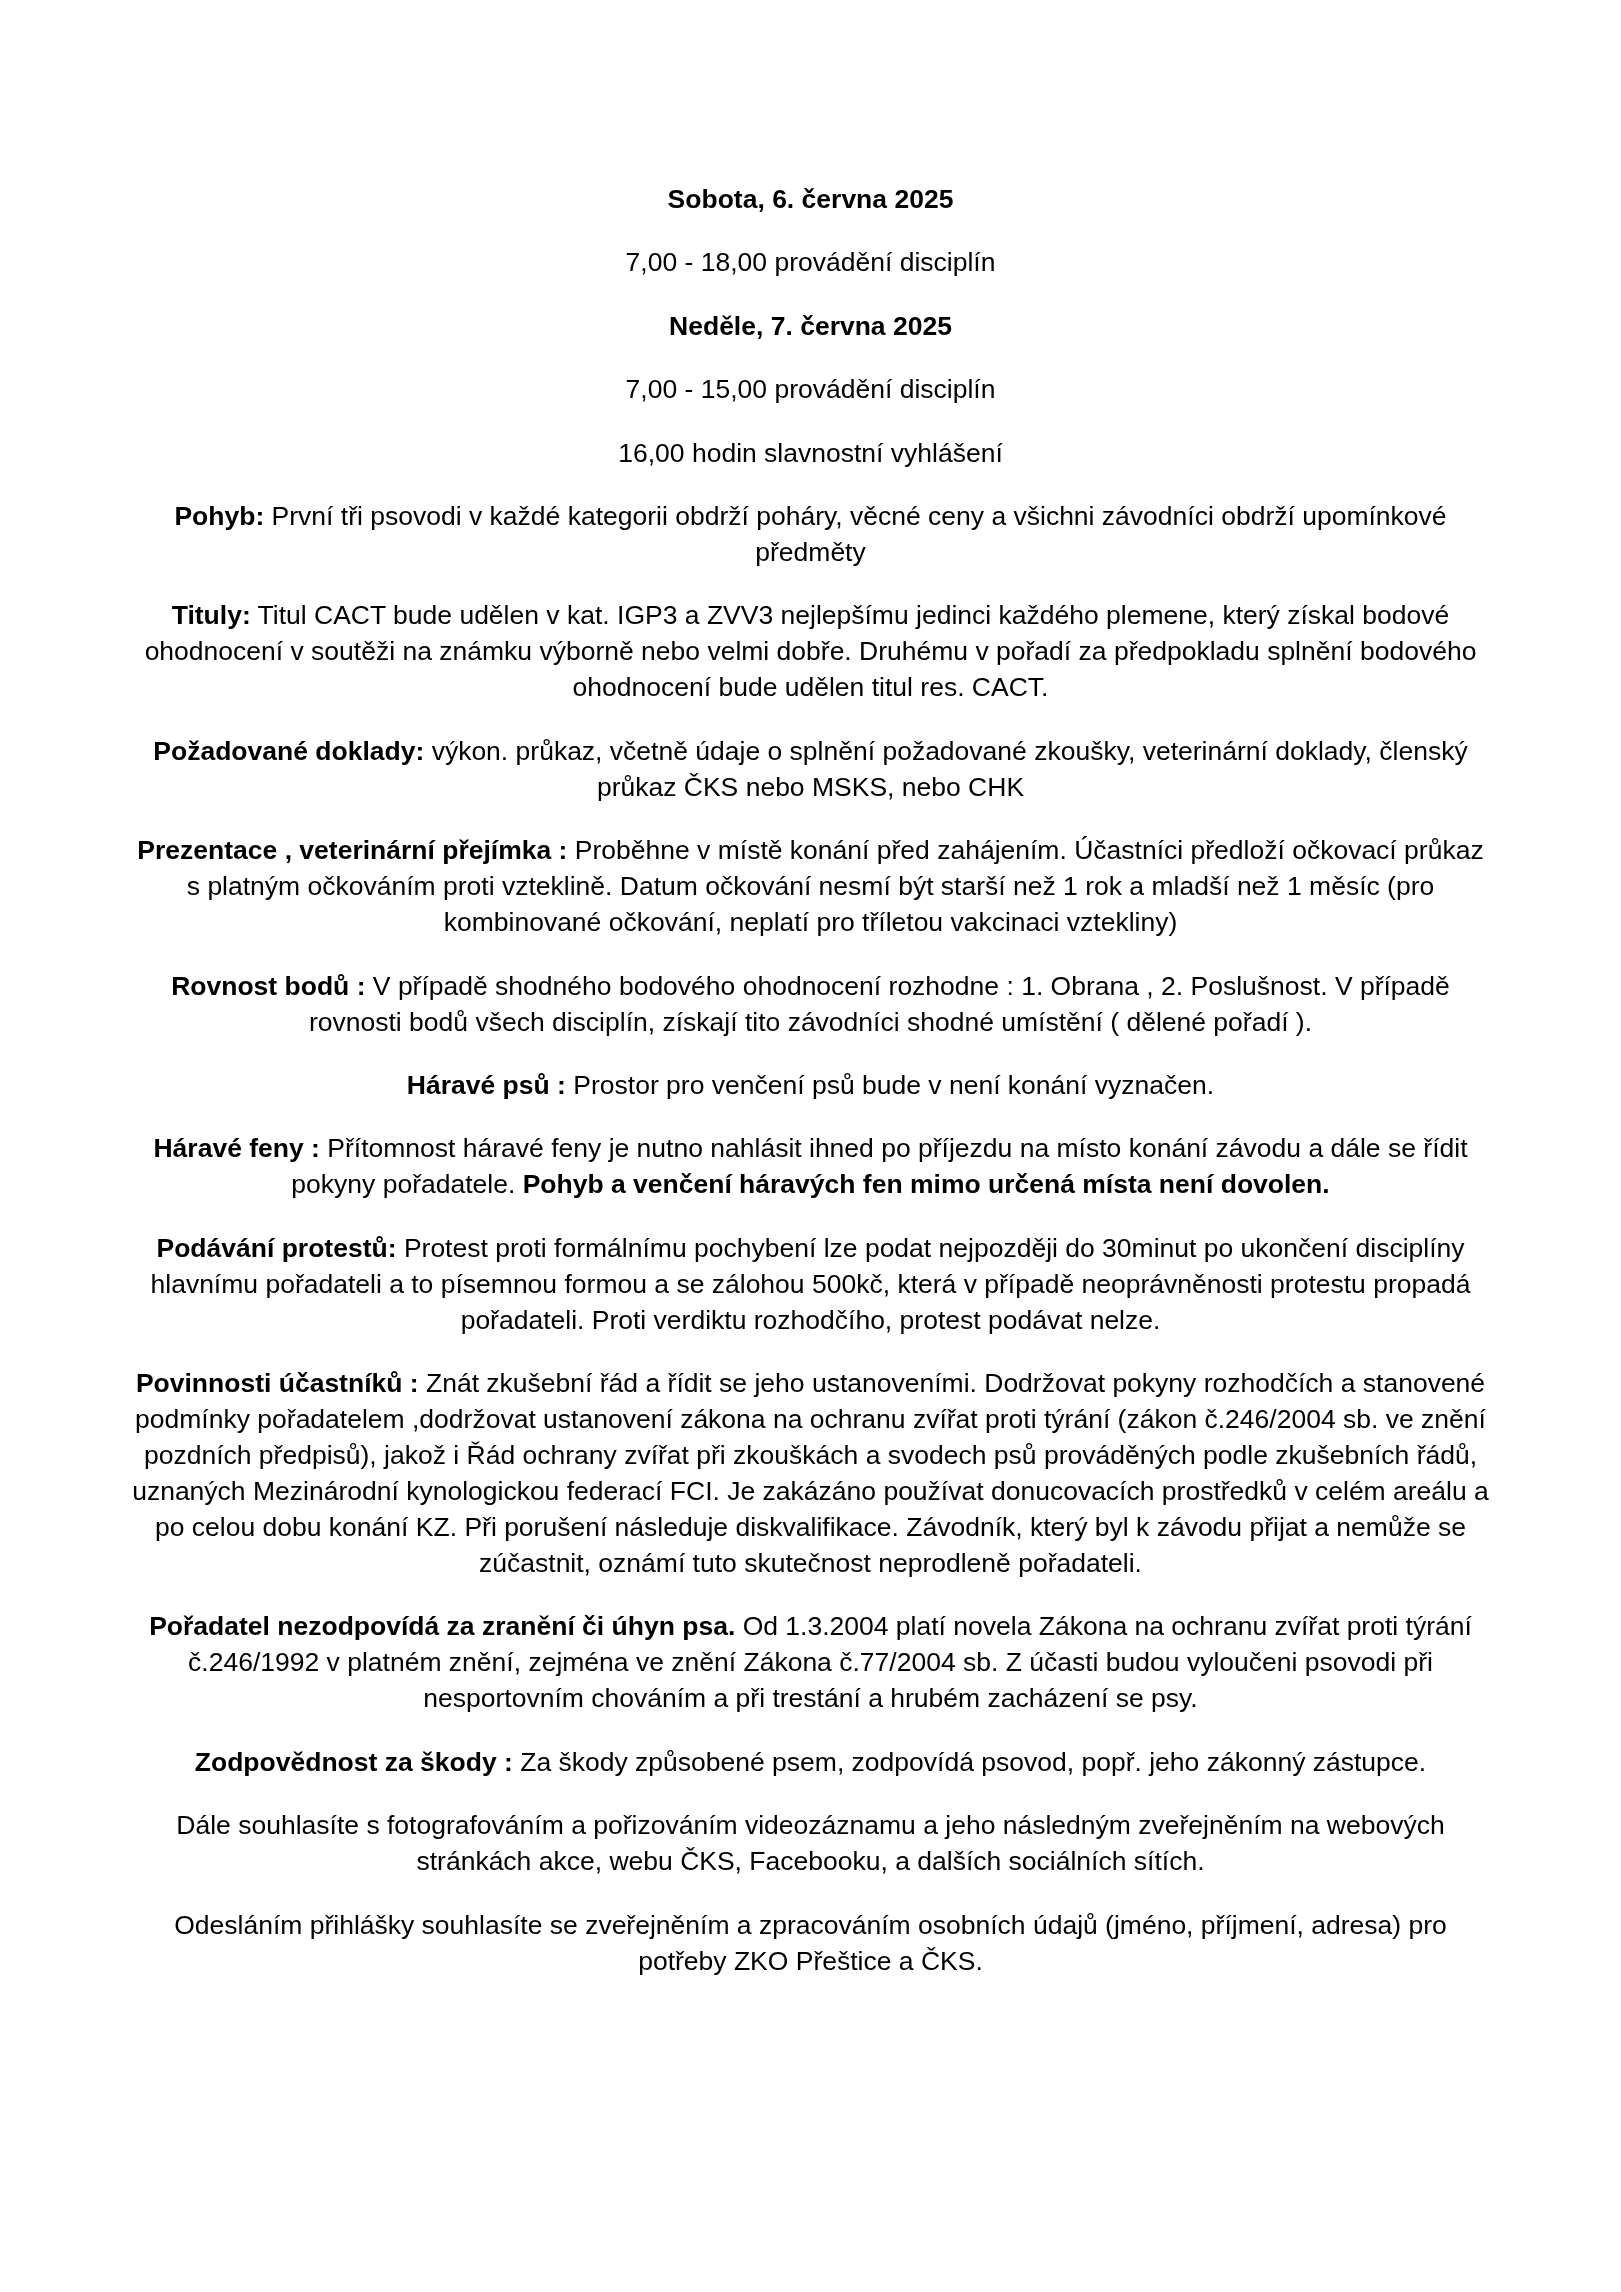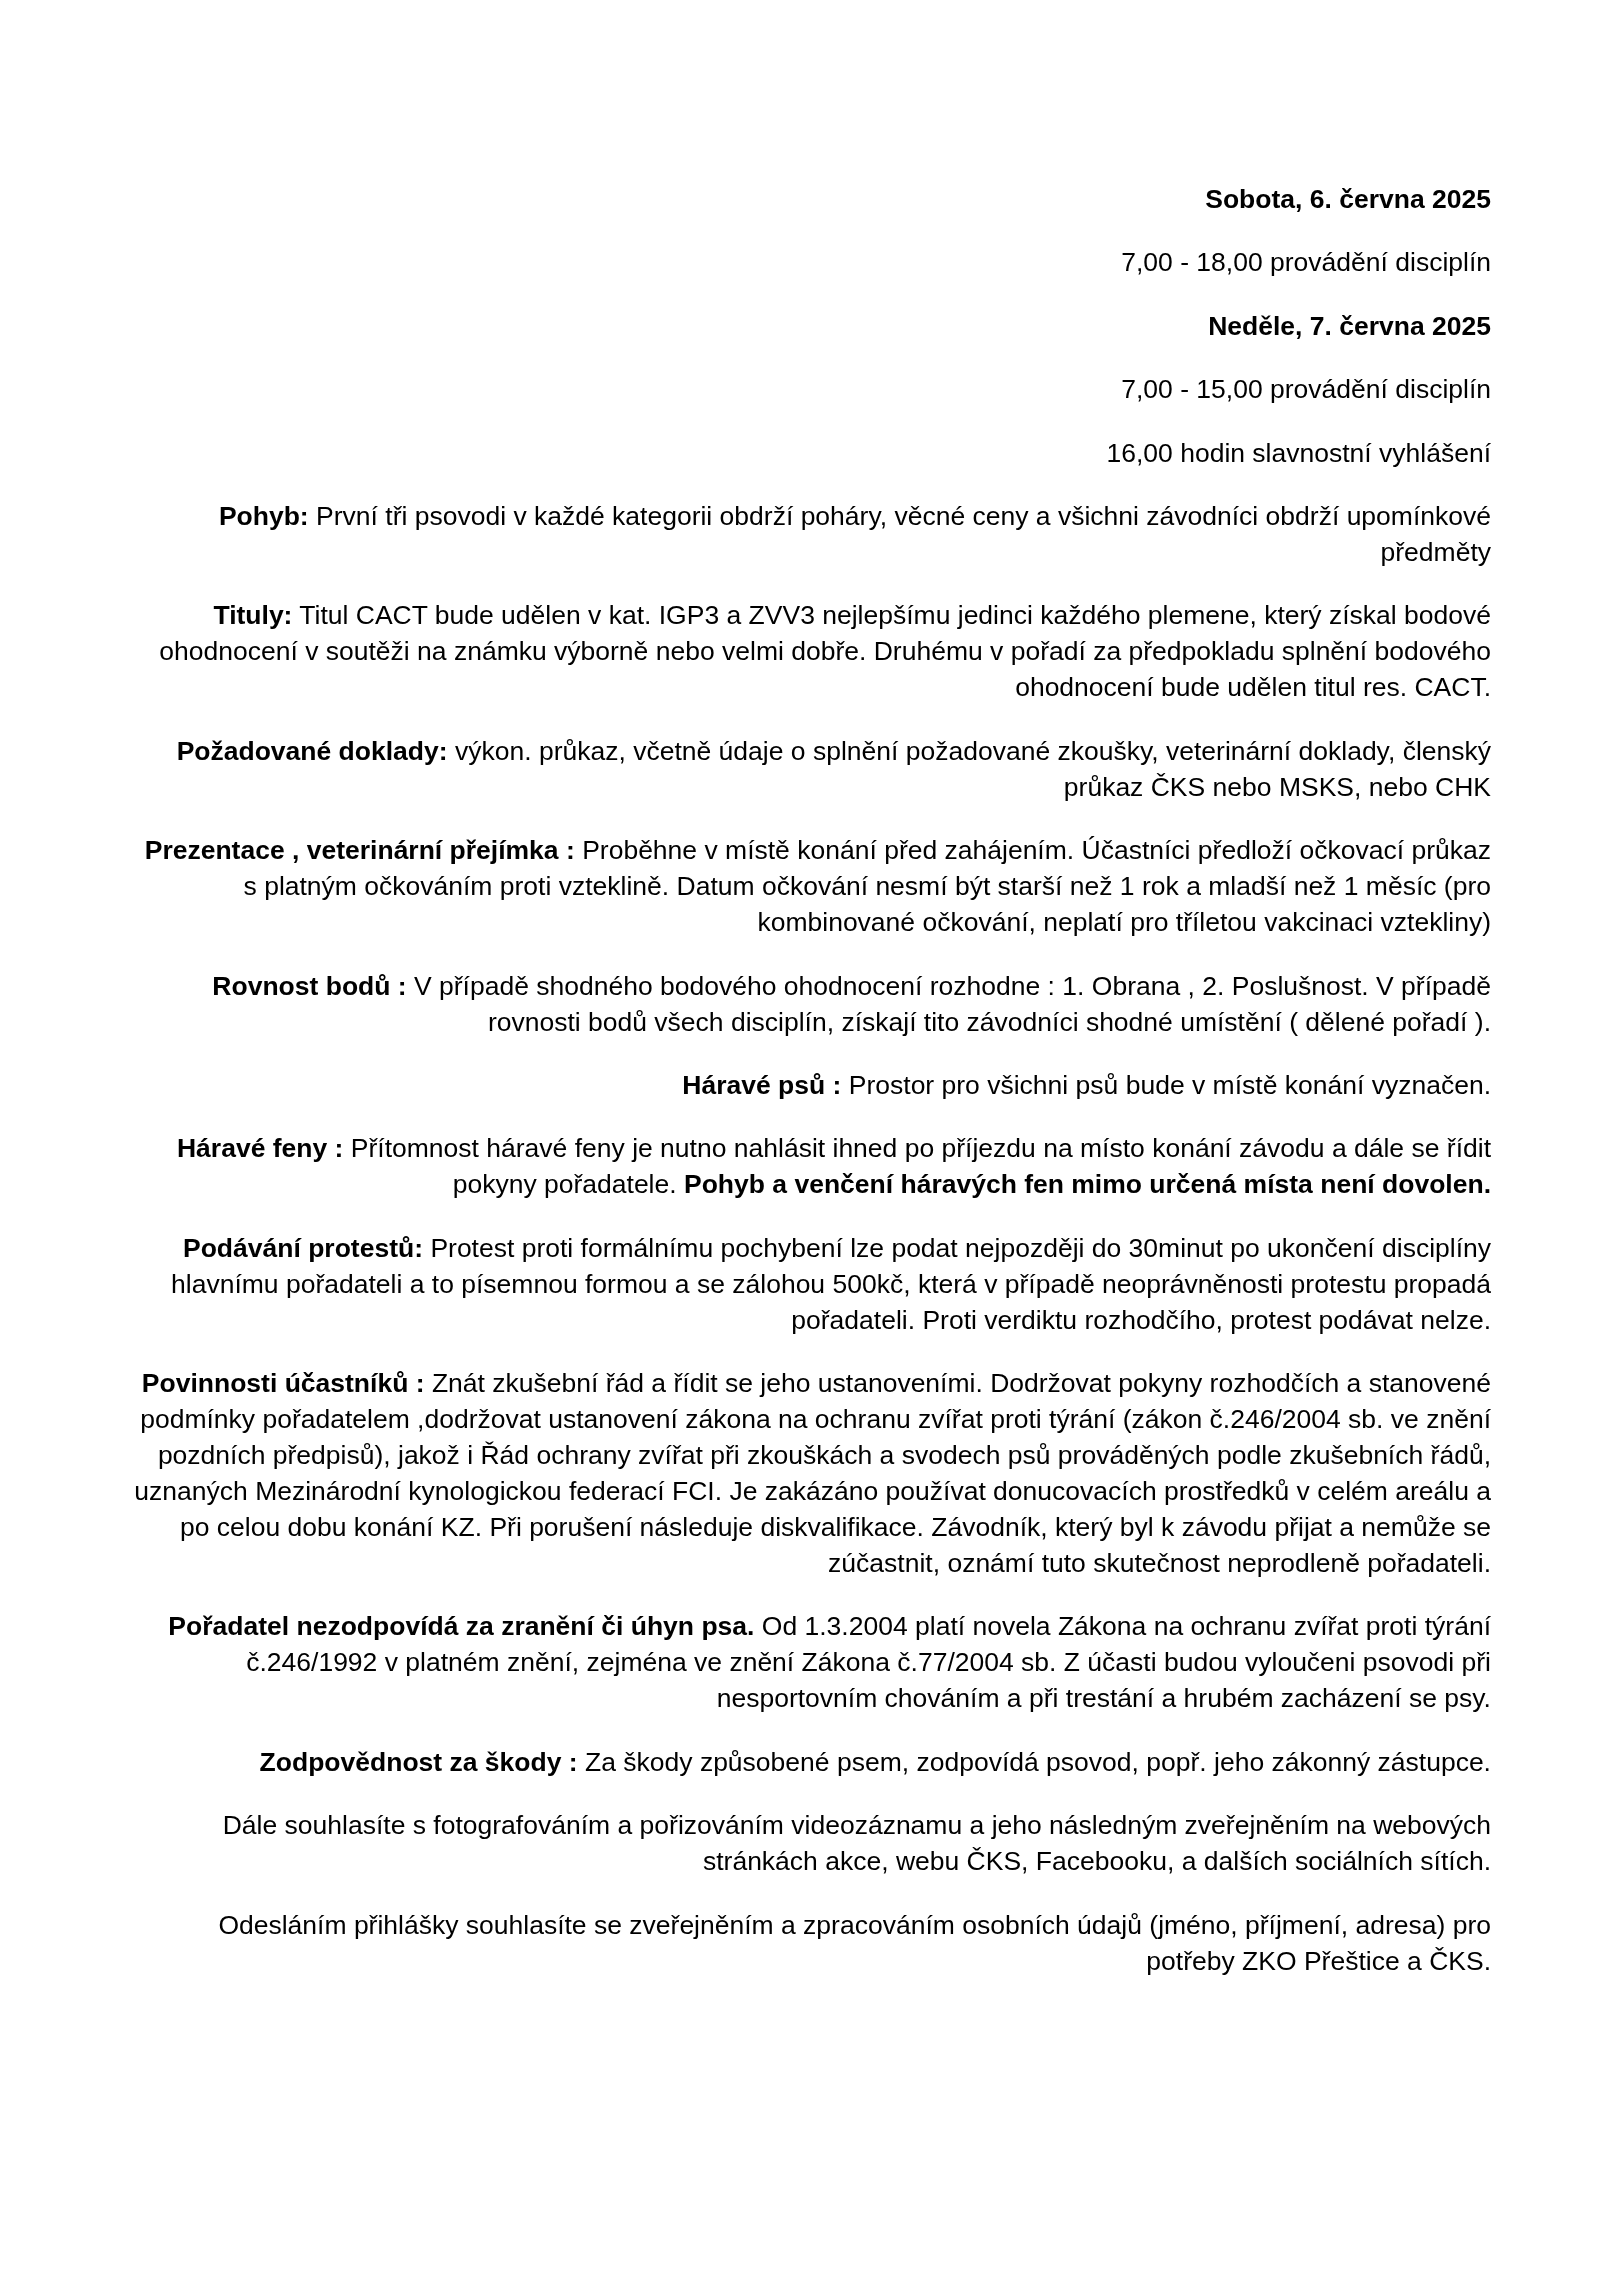--- a/index.html
+++ b/index.html
@@ -11,21 +11,21 @@
     position: relative;
     width: 1621px;
     height: 2293px;
     box-sizing: border-box;
     background: #ffffff;
     color: #000000;
     padding: 181px 130px 0 130px;
     font-family: "Liberation Sans", sans-serif;
     font-size: 26.5px;
     line-height: 36px;
-    text-align: right;
+    text-align: center;
     overflow: hidden;
   }
   .para {
     margin: 0 0 27.4px 0;
   }
   .para b {
     font-weight: bold;
   }
 </style>
 </head>
@@ -35,21 +35,21 @@
   <p class="para"><b>Sobota, 6. června 2025</b><span></span><b></b></p>
   <p class="para"><b></b><span>7,00 - 18,00 provádění disciplín</span><b></b></p>
   <p class="para"><b>Neděle, 7. června 2025</b><span></span><b></b></p>
   <p class="para"><b></b><span>7,00 - 15,00 provádění disciplín</span><b></b></p>
   <p class="para"><b></b><span>16,00 hodin slavnostní vyhlášení</span><b></b></p>
   <p class="para"><b>Pohyb:</b><span> První tři psovodi v každé kategorii obdrží poháry, věcné ceny a všichni závodníci obdrží upomínkové předměty</span><b></b></p>
   <p class="para"><b>Tituly:</b><span> Titul CACT bude udělen v kat. IGP3 a ZVV3 nejlepšímu jedinci každého plemene, který získal bodové ohodnocení v soutěži na známku výborně nebo velmi dobře. Druhému v pořadí za předpokladu splnění bodového ohodnocení bude udělen titul res. CACT.</span><b></b></p>
   <p class="para"><b>Požadované doklady:</b><span> výkon. průkaz, včetně údaje o splnění požadované zkoušky, veterinární doklady, členský průkaz ČKS nebo MSKS, nebo CHK</span><b></b></p>
   <p class="para"><b>Prezentace , veterinární přejímka :</b><span> Proběhne v místě konání před zahájením. Účastníci předloží očkovací průkaz s platným očkováním proti vzteklině. Datum očkování nesmí být starší než 1 rok a mladší než 1 měsíc (pro kombinované očkování, neplatí pro tříletou vakcinaci vztekliny)</span><b></b></p>
   <p class="para"><b>Rovnost bodů :</b><span> V případě shodného bodového ohodnocení rozhodne : 1. Obrana , 2. Poslušnost. V případě rovnosti bodů všech disciplín, získají tito závodníci shodné umístění ( dělené pořadí ).</span><b></b></p>
-  <p class="para"><b>Háravé psů :</b><span> Prostor pro všichni psů bude v místě konání vyznačen.</span><b></b></p>
+  <p class="para"><b>Háravé psů :</b><span> Prostor pro venčení psů bude v není konání vyznačen.</span><b></b></p>
   <p class="para"><b>Háravé feny :</b><span> Přítomnost háravé feny je nutno nahlásit ihned po příjezdu na místo konání závodu a dále se řídit pokyny pořadatele. </span><b>Pohyb a venčení háravých fen mimo určená místa není dovolen.</b></p>
   <p class="para"><b>Podávání protestů:</b><span> Protest proti formálnímu pochybení lze podat nejpozději do 30minut po ukončení disciplíny hlavnímu pořadateli a to písemnou formou a se zálohou 500kč, která v případě neoprávněnosti protestu propadá pořadateli. Proti verdiktu rozhodčího, protest podávat nelze.</span><b></b></p>
   <p class="para"><b>Povinnosti účastníků :</b><span> Znát zkušební řád a řídit se jeho ustanoveními. Dodržovat pokyny rozhodčích a stanovené podmínky pořadatelem ,dodržovat ustanovení zákona na ochranu zvířat proti týrání (zákon č.246/2004 sb. ve znění pozdních předpisů), jakož i Řád ochrany zvířat při zkouškách a svodech psů prováděných podle zkušebních řádů, uznaných Mezinárodní kynologickou federací FCI. Je zakázáno používat donucovacích prostředků v celém areálu a po celou dobu konání KZ. Při porušení následuje diskvalifikace. Závodník, který byl k závodu přijat a nemůže se zúčastnit, oznámí tuto skutečnost neprodleně pořadateli.</span><b></b></p>
   <p class="para"><b>Pořadatel nezodpovídá za zranění či úhyn psa.</b><span> Od 1.3.2004 platí novela Zákona na ochranu zvířat proti týrání č.246/1992 v platném znění, zejména ve znění Zákona č.77/2004 sb. Z účasti budou vyloučeni psovodi při nesportovním chováním a při trestání a hrubém zacházení se psy.</span><b></b></p>
   <p class="para"><b>Zodpovědnost za škody :</b><span> Za škody způsobené psem, zodpovídá psovod, popř. jeho zákonný zástupce.</span><b></b></p>
   <p class="para"><b></b><span>Dále souhlasíte s fotografováním a pořizováním videozáznamu a jeho následným zveřejněním na webových stránkách akce, webu ČKS, Facebooku, a dalších sociálních sítích.</span><b></b></p>
   <p class="para"><b></b><span>Odesláním přihlášky souhlasíte se zveřejněním a zpracováním osobních údajů (jméno, příjmení, adresa) pro potřeby ZKO Přeštice a ČKS.</span><b></b></p>
 </div>
 
 

